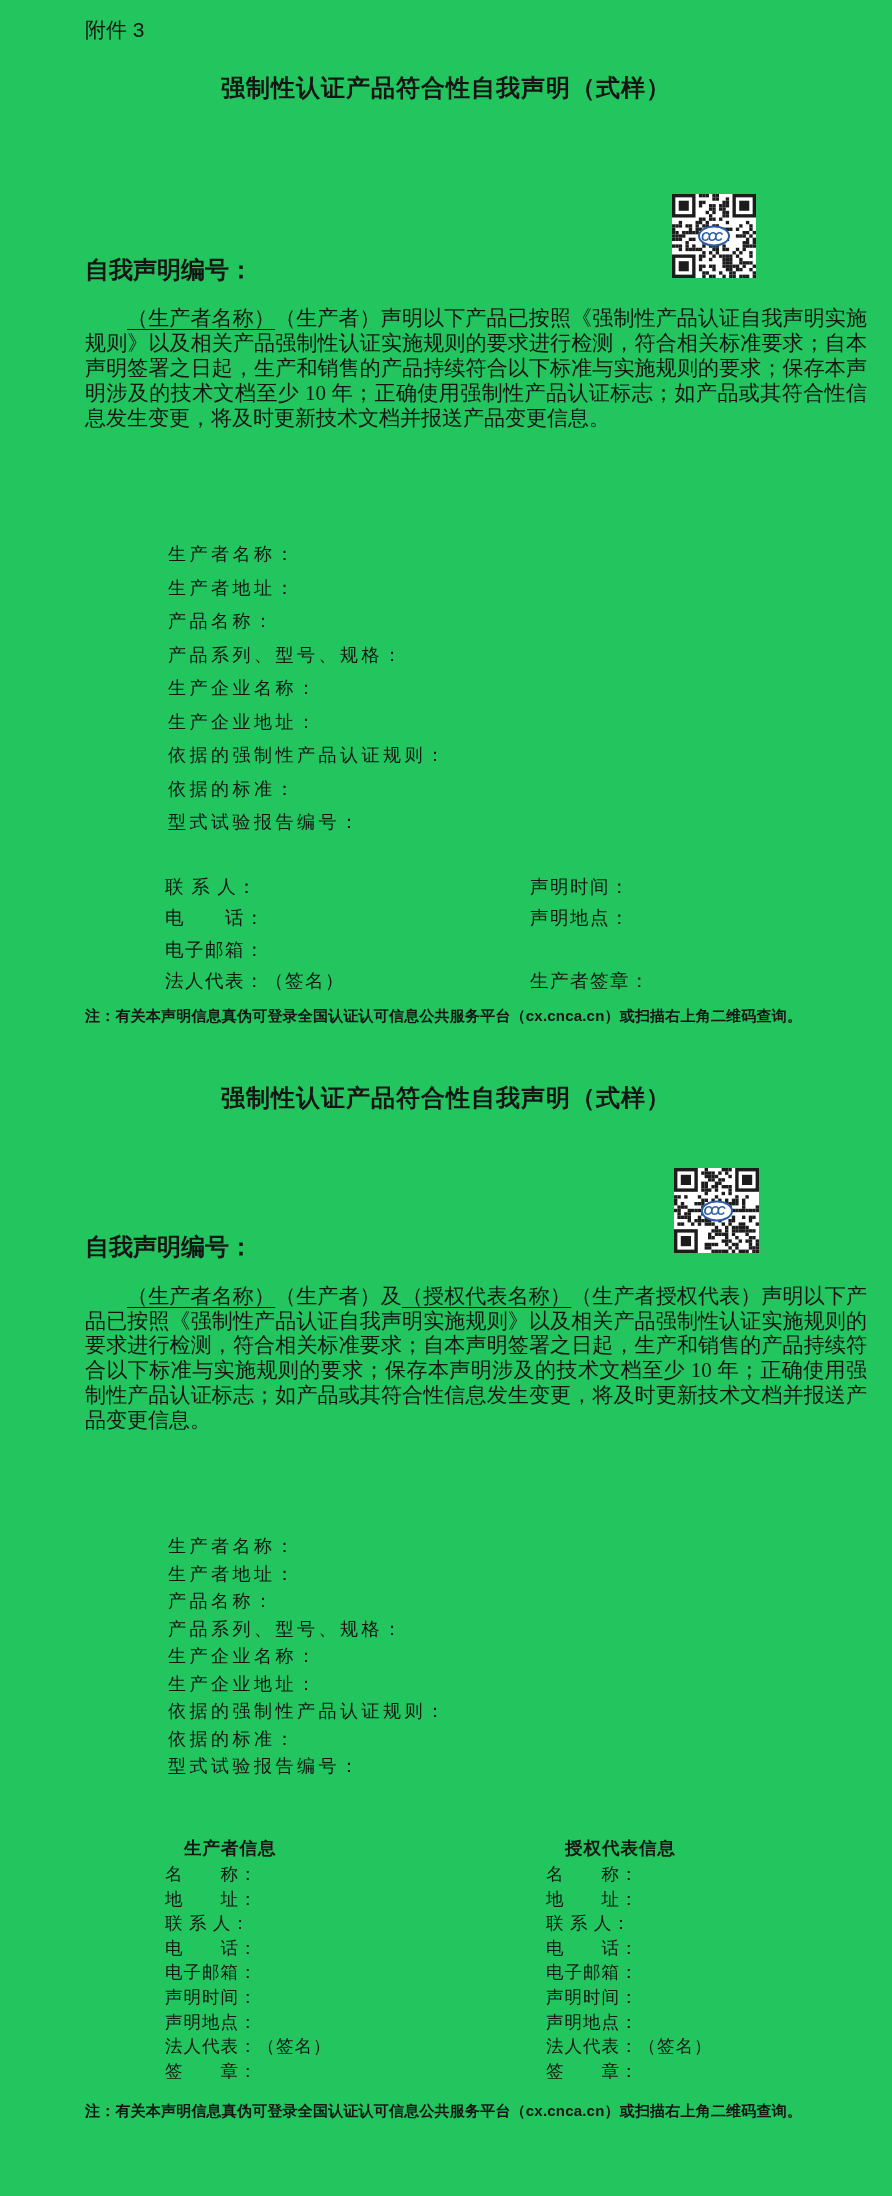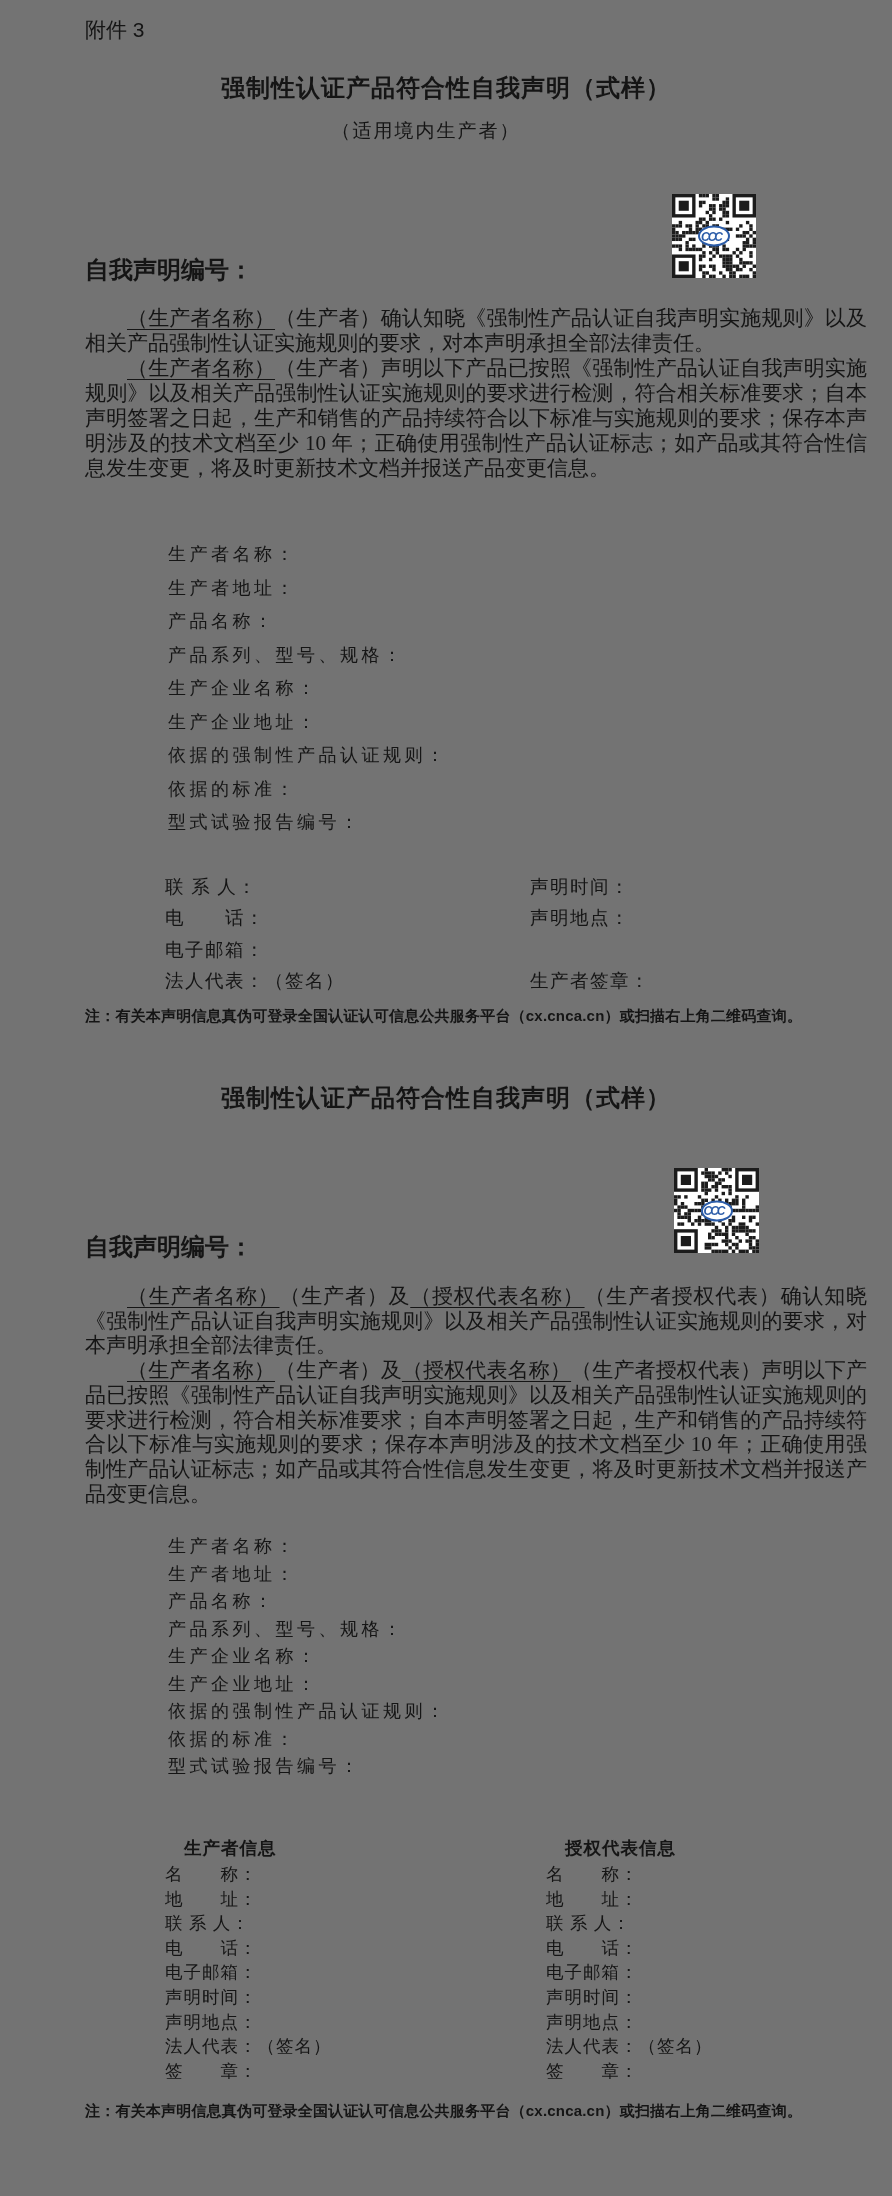--- a/index.html
+++ b/index.html
@@ -1,16 +1,16 @@
 <!DOCTYPE html>
 <html><head>
 <meta charset="utf-8">
 <style>
   html,body{margin:0;padding:0;background:#ffffff;}
-  .page{position:relative;width:892px;height:2196px;background:#737373;margin:0 auto;overflow:hidden;
+  .page{position:relative;width:892px;height:2196px;background:#22c55e;margin:0 auto;overflow:hidden;
         font-family:"Liberation Serif","DejaVu Serif",serif;color:#151515;}
   .abs{position:absolute;}
   .centered{position:absolute;left:0;width:852px;text-align:center;}
   .attachment{font-family:"Liberation Sans","DejaVu Sans",sans-serif;font-size:21px;font-weight:500;}
   .doc-title{font-family:"Liberation Sans","DejaVu Sans",sans-serif;font-size:24px;font-weight:bold;letter-spacing:1px;padding-left:20px;}
   .doc-subtitle{font-size:19px;letter-spacing:2px;}
   .decl-no{font-family:"Liberation Sans","DejaVu Sans",sans-serif;font-size:24px;font-weight:bold;}
   .body-paras{left:85px;width:782px;font-size:21px;line-height:25px;text-align:justify;}
   .body-paras p{margin:0;text-indent:2em;}
   .u{text-decoration:underline;text-underline-offset:4px;text-decoration-thickness:1px;}
@@ -34,21 +34,20 @@
 </style>
 </head>
 <body>
 
 <div class="page">
 
   <div class="abs attachment" style="left:85px;top:16px;">附件 3</div>
 
   <div class="centered doc-title" style="top:72px;">强制性认证产品符合性自我声明（式样）</div>
 
-  <div class="centered doc-subtitle" style="top:118px;">（适用境内生产者）</div>
 
   <div class="qr" style="left:672px;top:194px;width:84px;height:84px;">
       <svg viewBox="0 0 25 25">
         <rect x="0" y="0" width="25" height="25" fill="#ffffff"></rect>
         <rect x="8" y="0" width="1" height="1" fill="#1c1c1c"></rect>
         <rect x="9" y="0" width="1" height="1" fill="#1c1c1c"></rect>
         <rect x="10" y="0" width="1" height="1" fill="#1c1c1c"></rect>
         <rect x="12" y="0" width="1" height="1" fill="#1c1c1c"></rect>
         <rect x="13" y="0" width="1" height="1" fill="#1c1c1c"></rect>
         <rect x="12" y="1" width="1" height="1" fill="#1c1c1c"></rect>
@@ -253,21 +252,20 @@
         <rect x="0" y="18" width="7" height="7" fill="#1c1c1c"></rect>
         <rect x="1" y="19" width="5" height="5" fill="#ffffff"></rect>
         <rect x="2" y="20" width="3" height="3" fill="#1c1c1c"></rect>
       </svg>
     <div class="ccc-logo">CCC</div>
   </div>
 
   <div class="abs decl-no" style="left:85px;top:254px;">自我声明编号：</div>
 
   <div class="abs body-paras" style="top:306px;">
-    <p><span class="u">（生产者名称）</span><span>（生产者）确认知晓《强制性产品认证自我声明实施规则》以及相关产品强制性认证实施规则的要求，对本声明承担全部法律责任。</span></p>
     <p><span class="u">（生产者名称）</span><span>（生产者）声明以下产品已按照《强制性产品认证自我声明实施规则》以及相关产品强制性认证实施规则的要求进行检测，符合相关标准要求；自本声明签署之日起，生产和销售的产品持续符合以下标准与实施规则的要求；保存本声明涉及的技术文档至少 10 年；正确使用强制性产品认证标志；如产品或其符合性信息发生变更，将及时更新技术文档并报送产品变更信息。</span></p>
   </div>
 
   <ul class="abs plain fields fields1" style="left:168px;top:538px;">
       <li>生产者名称：</li>
       <li>生产者地址：</li>
       <li>产品名称：</li>
       <li>产品系列、型号、规格：</li>
       <li>生产企业名称：</li>
       <li>生产企业地址：</li>
@@ -506,21 +504,20 @@
         <rect x="0" y="18" width="7" height="7" fill="#1c1c1c"></rect>
         <rect x="1" y="19" width="5" height="5" fill="#ffffff"></rect>
         <rect x="2" y="20" width="3" height="3" fill="#1c1c1c"></rect>
       </svg>
     <div class="ccc-logo">CCC</div>
   </div>
 
   <div class="abs decl-no" style="left:85px;top:1231px;">自我声明编号：</div>
 
   <div class="abs body-paras" style="top:1284px;line-height:24.7px;">
-    <p><span class="u">（生产者名称）</span><span>（生产者）及</span><span class="u">（授权代表名称）</span><span>（生产者授权代表）确认知晓《强制性产品认证自我声明实施规则》以及相关产品强制性认证实施规则的要求，对本声明承担全部法律责任。</span></p>
     <p><span class="u">（生产者名称）</span><span>（生产者）及</span><span class="u">（授权代表名称）</span><span>（生产者授权代表）声明以下产品已按照《强制性产品认证自我声明实施规则》以及相关产品强制性认证实施规则的要求进行检测，符合相关标准要求；自本声明签署之日起，生产和销售的产品持续符合以下标准与实施规则的要求；保存本声明涉及的技术文档至少 10 年；正确使用强制性产品认证标志；如产品或其符合性信息发生变更，将及时更新技术文档并报送产品变更信息。</span></p>
   </div>
 
   <ul class="abs plain fields fields2" style="left:168px;top:1533px;">
       <li>生产者名称：</li>
       <li>生产者地址：</li>
       <li>产品名称：</li>
       <li>产品系列、型号、规格：</li>
       <li>生产企业名称：</li>
       <li>生产企业地址：</li>

